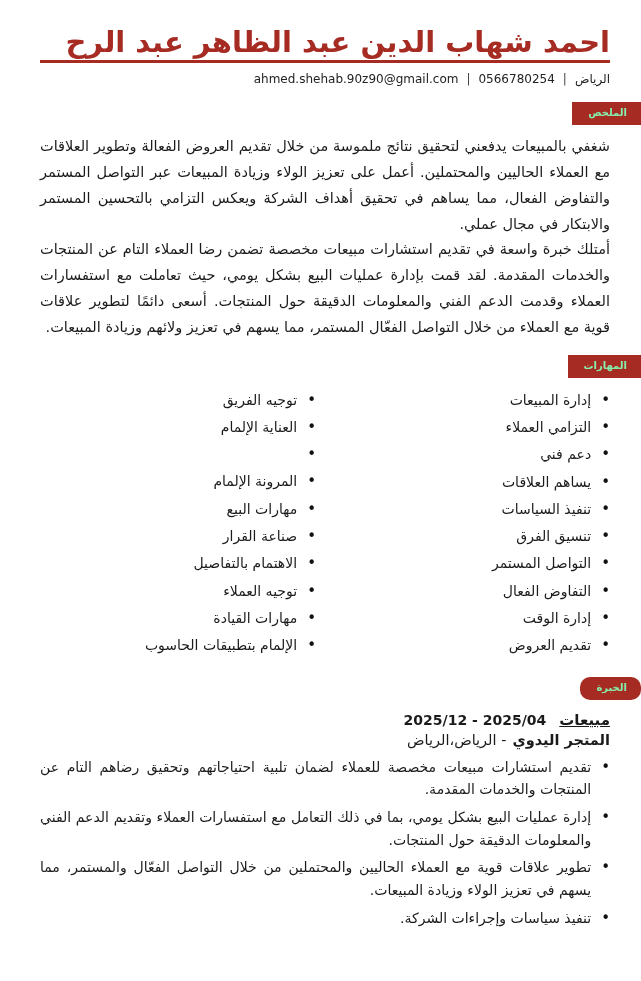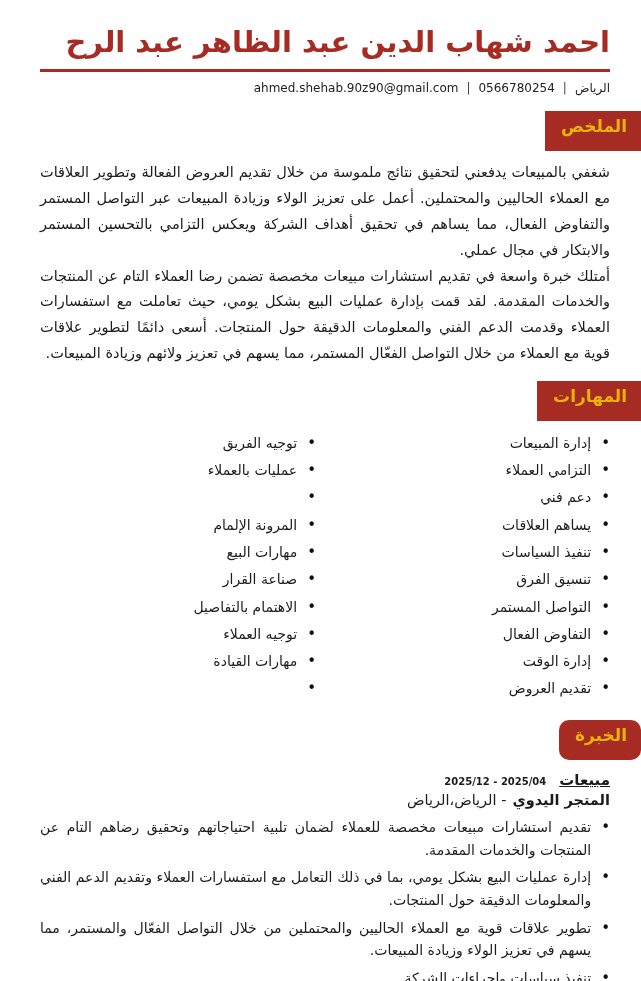--- a/index.html
+++ b/index.html
@@ -17,45 +17,44 @@
     overflow: hidden;
   }
   
   .name {
     margin: 0;
     font-size: 29px;
     font-weight: bold;
     color: var(--accent);
     text-align: right;
     line-height: 1.25;
-    padding-bottom: 9px;
     border-bottom: 3px solid var(--accent);
   }
   .contact {
     direction: ltr;
     display: flex;
     justify-content: flex-end;
     align-items: baseline;
     gap: 8px;
     margin-top: 9px;
     font-size: 12px;
     color: #222;
     text-align: right;
   }
   .contact .sep { color: #444; }
   
   .section-tab {
     width: fit-content;
     margin-left: auto;
     margin-right: -31px;
     background: var(--accent);
-    color: #eab308;
+    color: #86efac;
     font-weight: bold;
-    font-size: 17px;
-    padding: 4px 14px 14px 16px;
+    font-size: 10px;
+    padding: 4px 14px 6px 16px;
     line-height: 1.3;
   }
   .summary-tab { margin-top: 16px; }
   .skills-tab { margin-top: 14px; }
   .experience-tab { margin-top: 14px; border-radius: 10px; }
   
   .paragraphs { margin-top: 9px; }
   .para {
     margin: 0;
     font-size: 14.5px;
@@ -82,21 +81,21 @@
   .skill-label { max-width: 165px; }
   
   .job-header {
     display: flex;
     align-items: baseline;
     gap: 13px;
     margin-top: 11px;
     font-weight: bold;
   }
   .job-title { font-size: 15px; text-decoration: underline; }
-  .job-dates { font-size: 10px; margin-left: 23px; }
+  .job-dates { font-size: 14px; margin-left: 23px; }
   .company-line {
     display: flex;
     align-items: baseline;
     gap: 6px;
     margin: 3px 0 8px 0;
     font-size: 14.5px;
   }
   .company { font-weight: bold; }
   li.resp {
     display: flex;
@@ -192,21 +191,21 @@
         </ul>
       <ul class="plain">
 
           <li class="skill">
             <span class="bullet">•</span>
             <span class="skill-label">توجيه الفريق</span>
           </li>
 
           <li class="skill">
             <span class="bullet">•</span>
-            <span class="skill-label">عمليات بالعملاء</span>
+            <span class="skill-label">العناية الإلمام</span>
           </li>
 
           <li class="skill">
             <span class="bullet">•</span>
           </li>
 
           <li class="skill">
             <span class="bullet">•</span>
             <span class="skill-label">المرونة الإلمام</span>
           </li>
@@ -231,20 +230,21 @@
             <span class="skill-label">توجيه العملاء</span>
           </li>
 
           <li class="skill">
             <span class="bullet">•</span>
             <span class="skill-label">مهارات القيادة</span>
           </li>
 
           <li class="skill">
             <span class="bullet">•</span>
+            <span class="skill-label">الإلمام بتطبيقات الحاسوب</span>
           </li>
         </ul>
     </div>
   </section>
 
   <section>
     <div class="section-tab experience-tab">الخبرة</div>
     <div class="job-header">
       <span class="job-title">مبيعات</span>
       <span class="job-dates">2025/04 - 2025/12</span>

